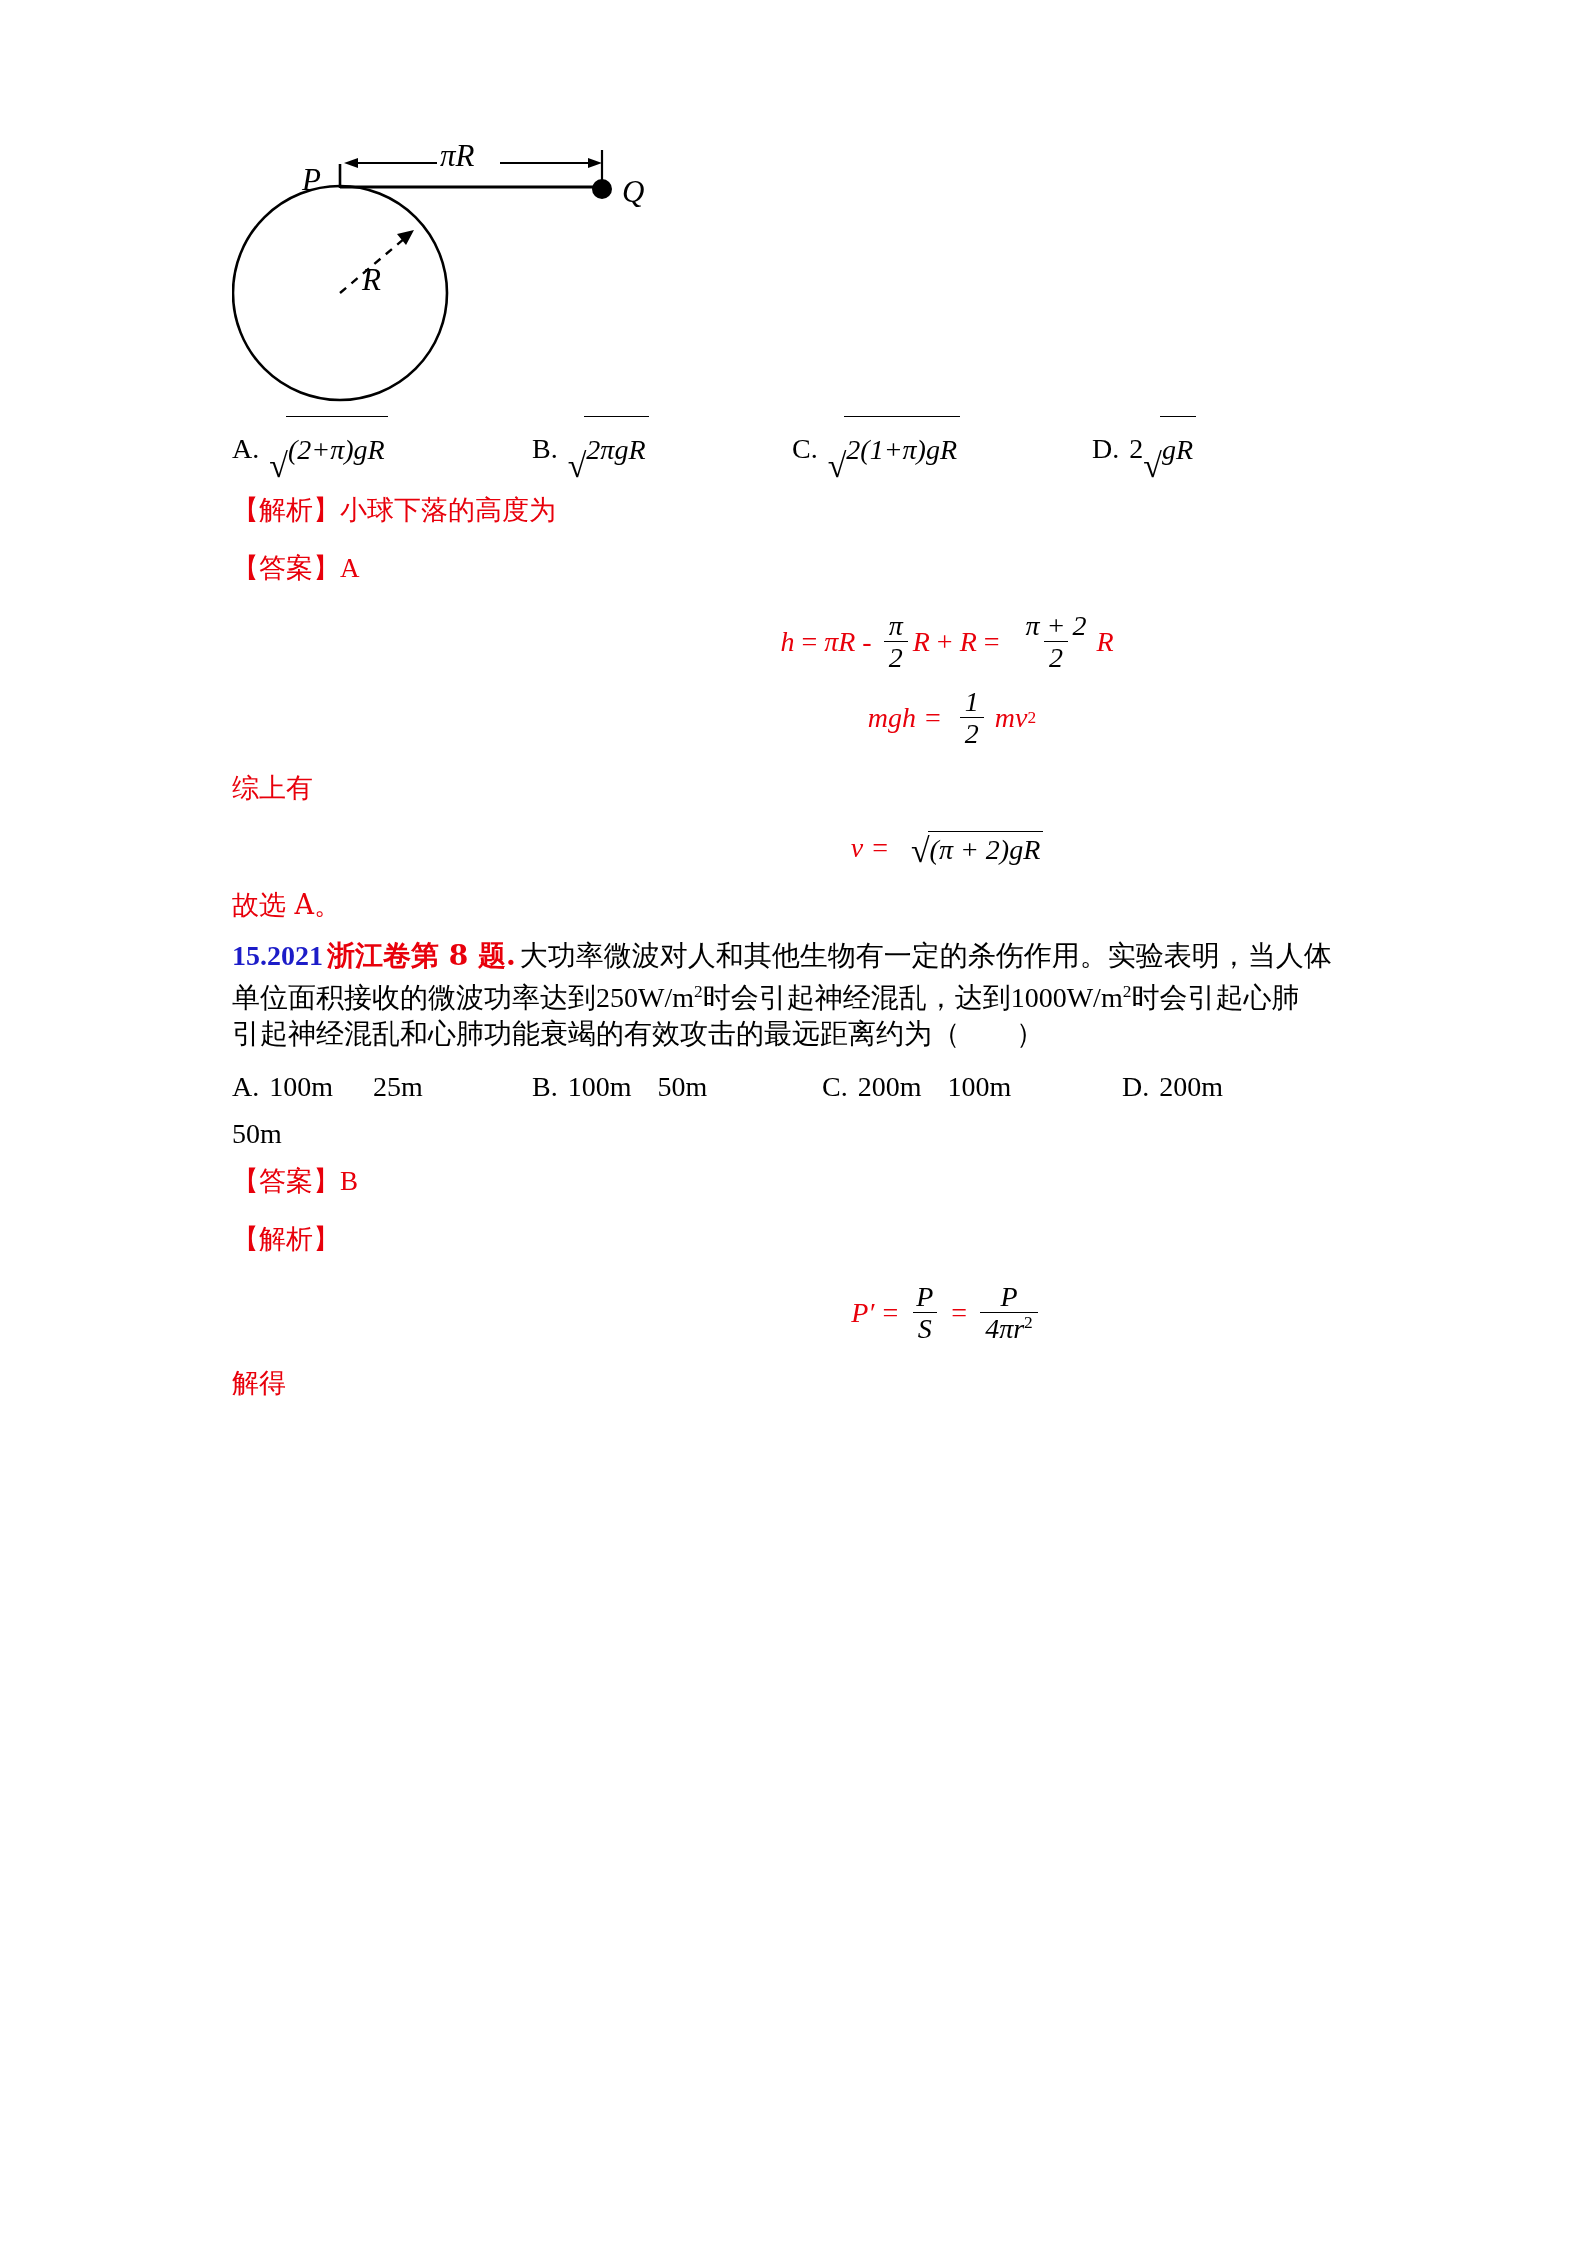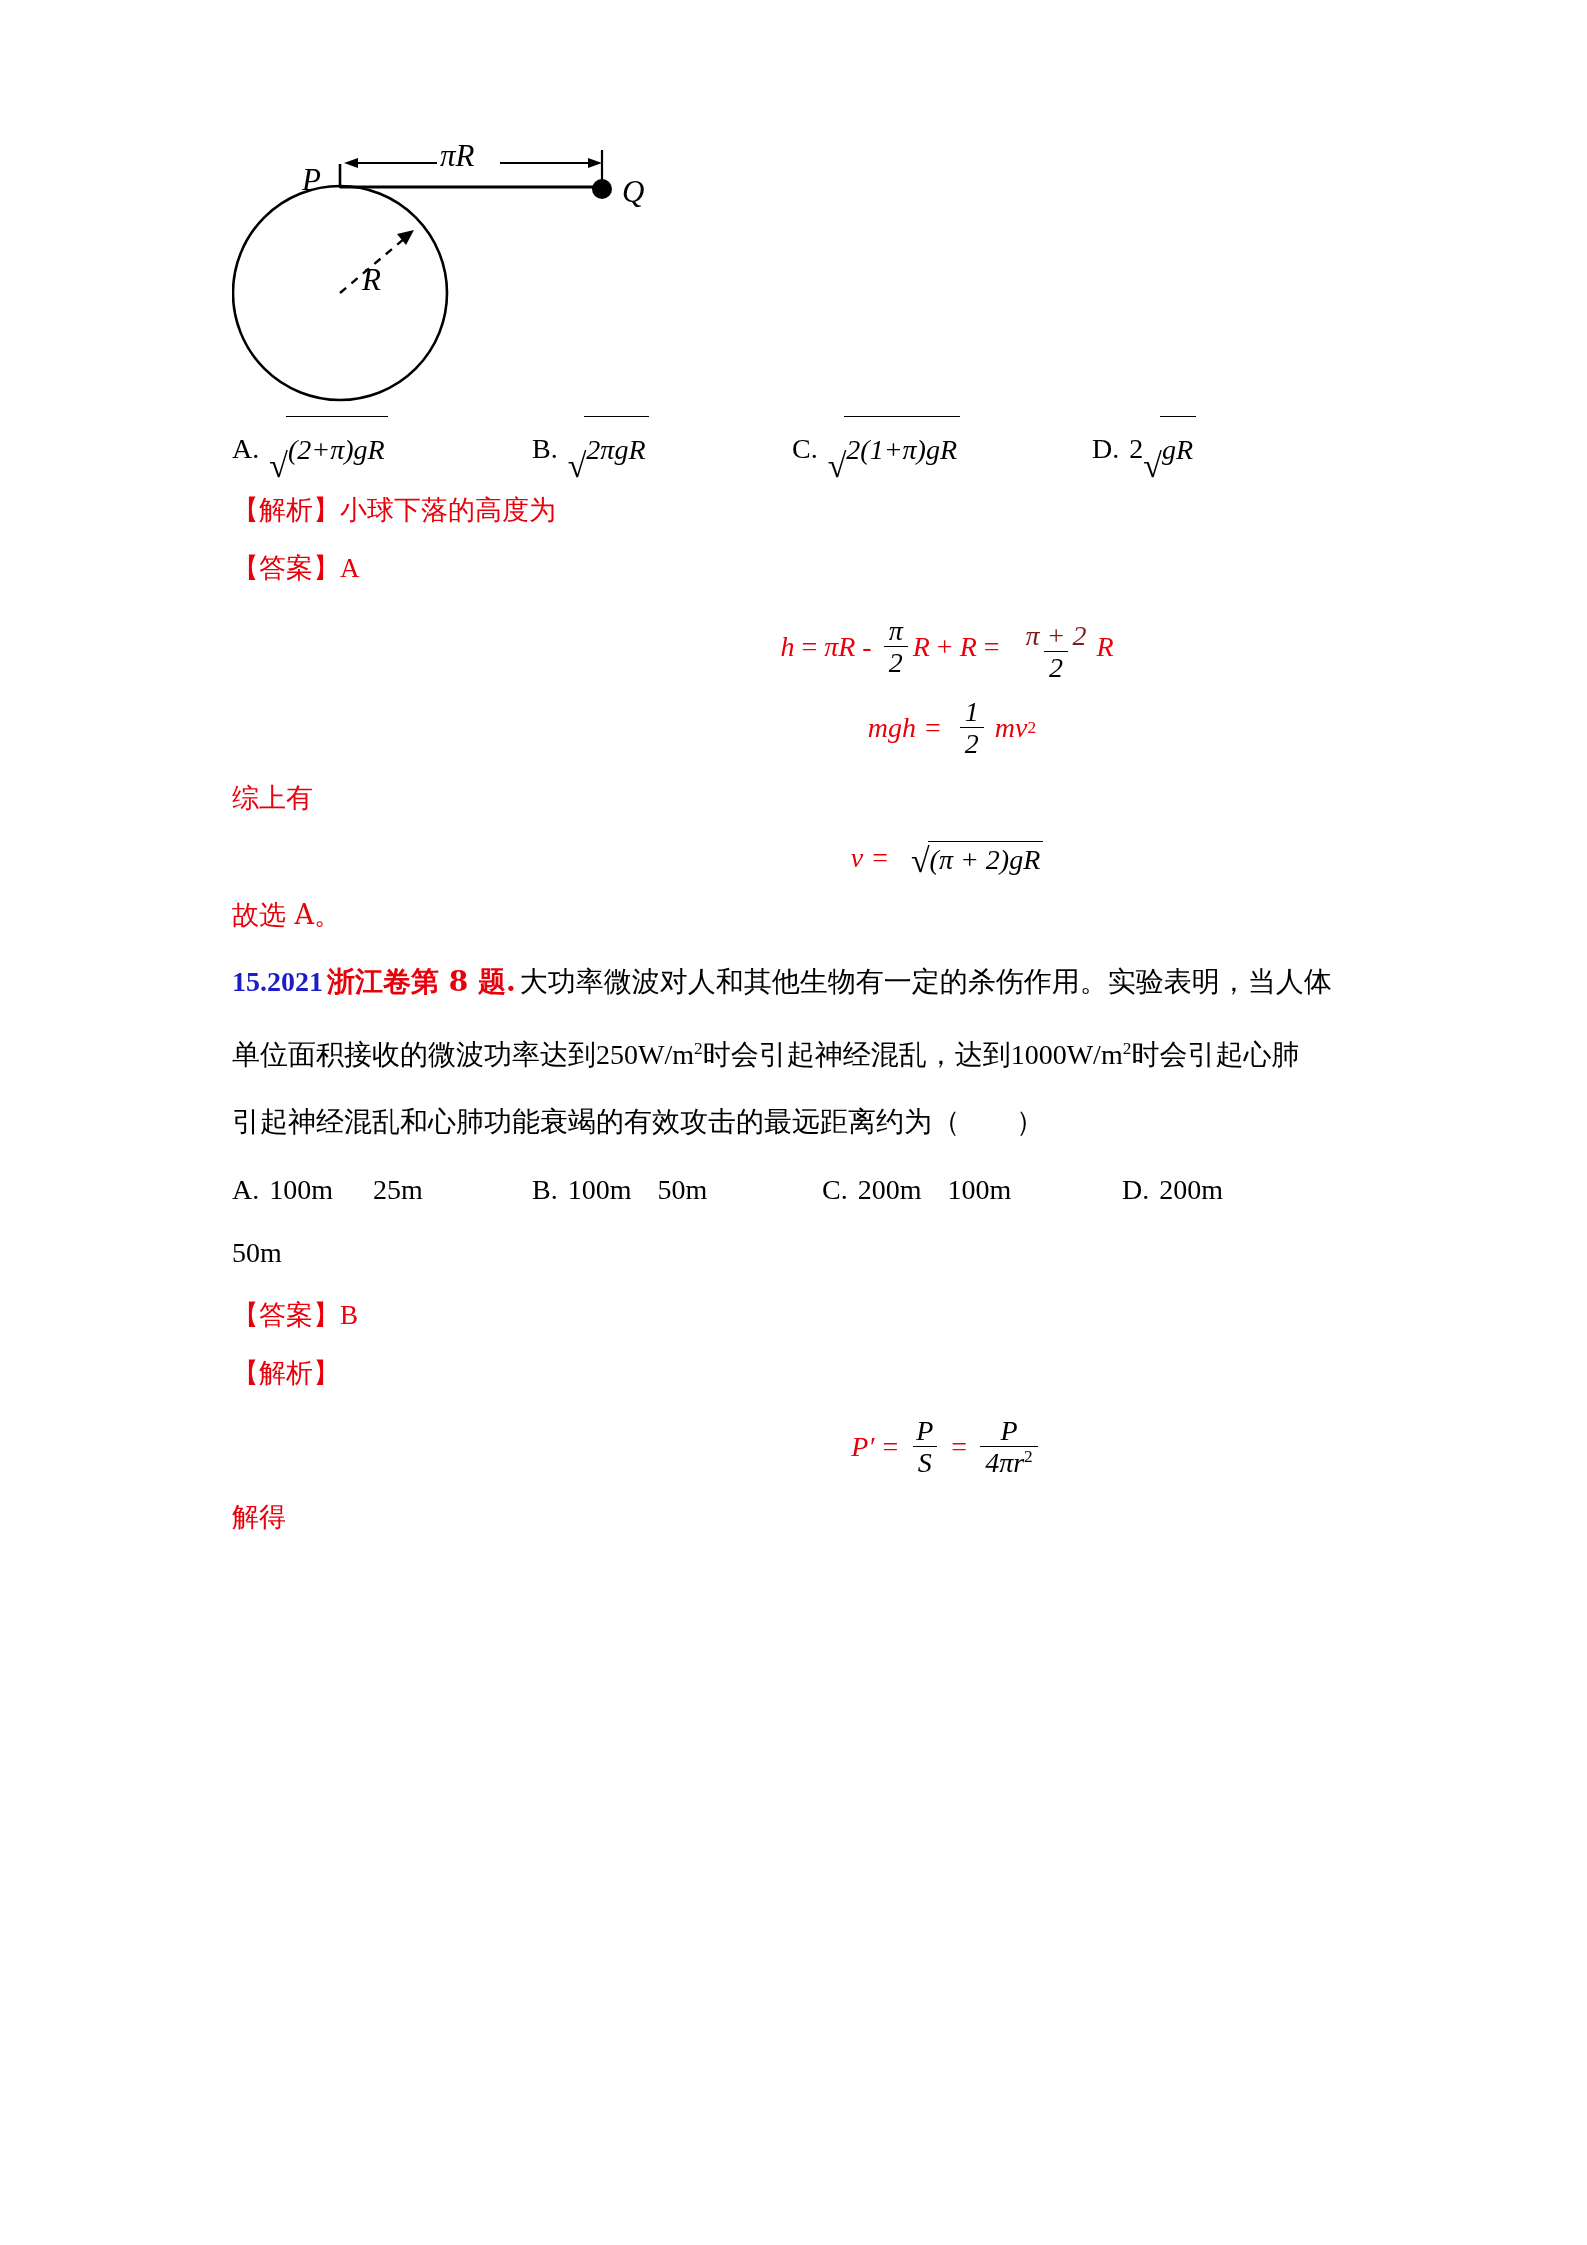--- a/index.html
+++ b/index.html
@@ -110,21 +110,21 @@
   .eq-offset-a { padding-left: 300px; }
   .eq-offset-b { padding-left: 310px; }
   .eq-offset-c { padding-left: 300px; }
   .eq-offset-d { padding-left: 300px; }
 
   sup.sp { font-size: 0.62em; vertical-align: super; font-style: normal; }
   .prime { font-style: italic; }
 
   .q-para {
     font-size: 28px;
-    line-height: 67px;
+    line-height: 36px;
   }
   .q-para .cnt { font-family: "DejaVu Serif", serif; }
   .inline-math { font-family: "Liberation Serif", serif; font-style: italic; }
 </style>
 </head>
 <body>
 
 <div class="page">
   <div class="content">
 
@@ -215,21 +215,21 @@
         <span class="mathn" style="margin:0 7px;">-</span>
         <span class="frac">
           <span class="num" style="color:#000;">π</span>
           <span class="den" style="color:#000;">2</span>
         </span>
         <span>R</span>
         <span class="mathn" style="margin:0 7px;">+</span>
         <span>R</span>
         <span class="mathn" style="margin:0 7px;">=</span>
         <span class="frac" style="margin-left:14px;">
-          <span class="num" style="color:#7f1d1d;margin-top:10px;">π + 2</span>
+          <span class="num" style="color:#000000;">π + 2</span>
           <span class="den" style="color:#000;">2</span>
         </span>
         <span>R</span>
       </span>
     </div>
 
 
     <div class="eq-center eq-offset-b">
       <span class="math red">
         <span>mgh</span>

